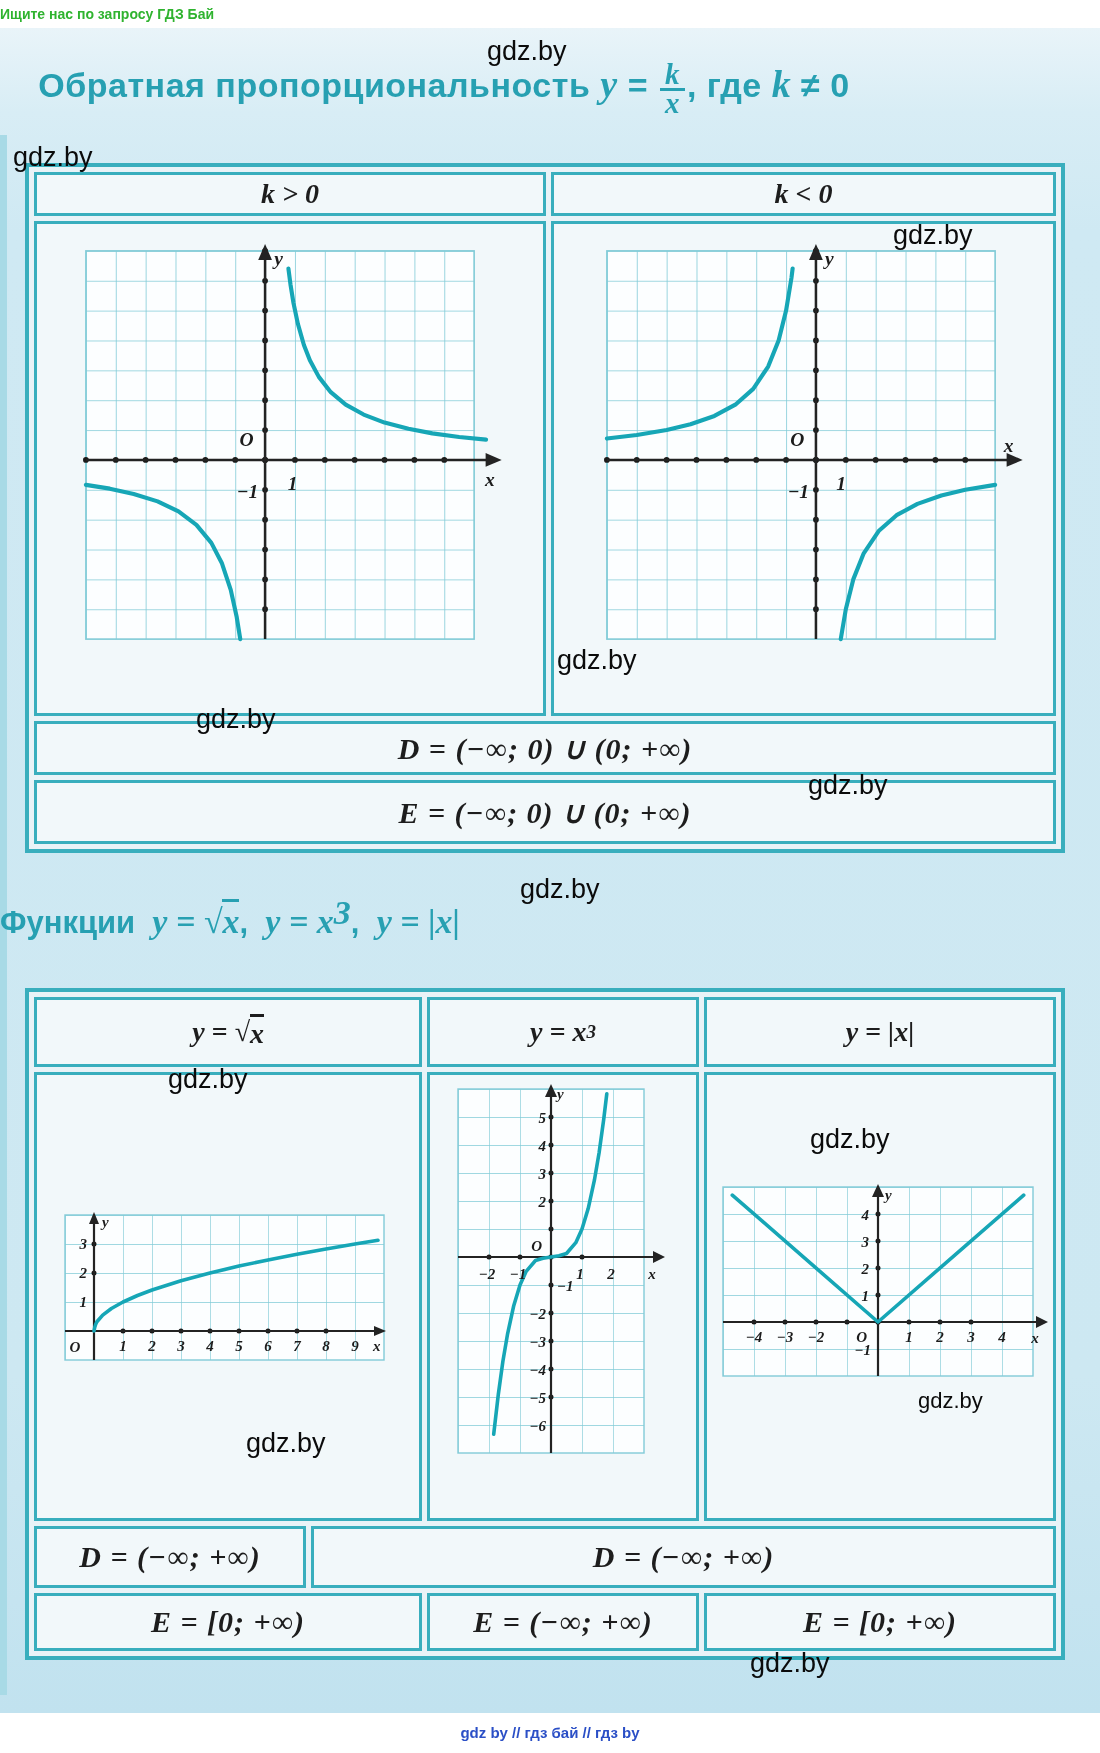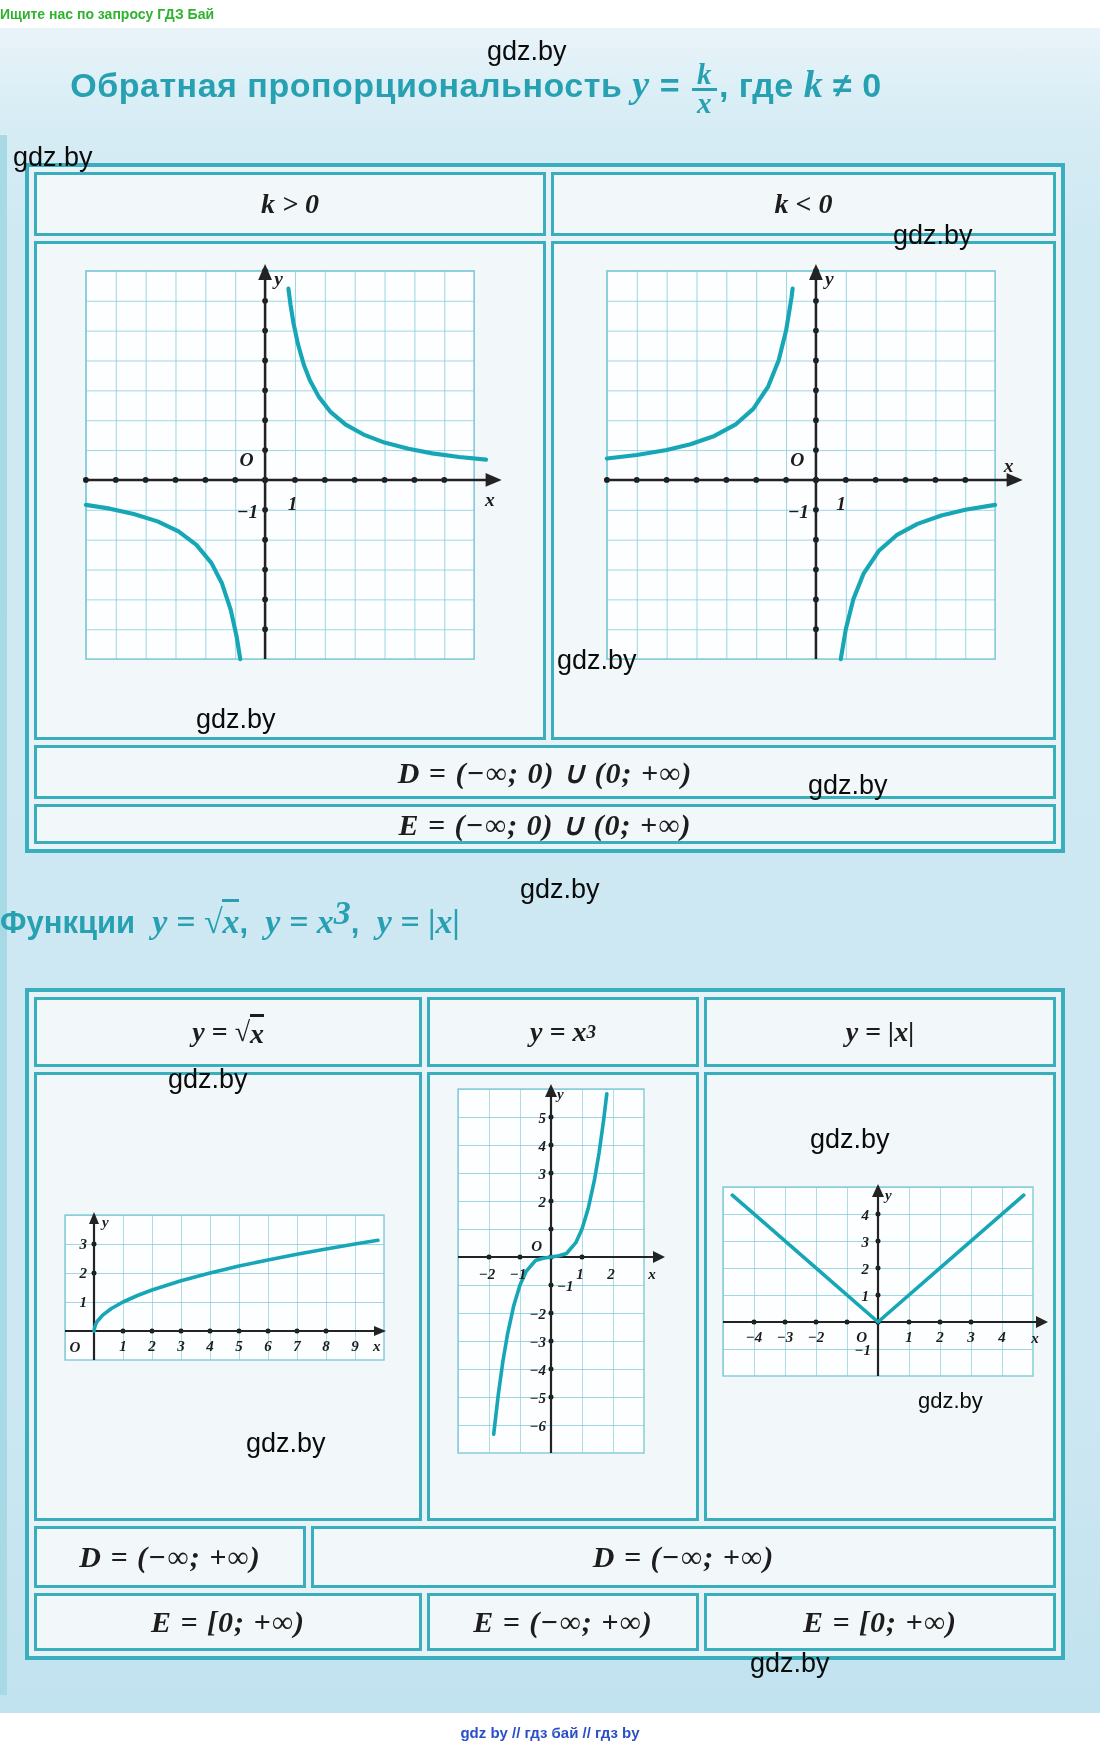--- a/index.html
+++ b/index.html
@@ -6,21 +6,21 @@
   .page{position:relative;width:1100px;height:1753px;background:#ffffff;overflow:hidden;
         font-family:"Liberation Sans",sans-serif;}
   .banner{position:absolute;top:6px;left:0;width:100%;text-align:left;
           font:700 14px "Liberation Sans",sans-serif;color:#2fb32f;}
   .panel{position:absolute;top:28px;left:0;width:1100px;height:1685px;
          background:linear-gradient(180deg,#e9f4f9 0%,#d8edf5 5%,#cfe9f3 12%,#cde8f2 80%,#c1e2ef 100%);}
   .edge-line{position:absolute;left:0;top:107px;width:7px;height:1560px;background:#a8dae6;}
   .wm{position:absolute;font:400 27px "Liberation Sans",sans-serif;color:#0b0b0b;white-space:nowrap;}
   .wm.small{font-size:22px;}
   .title1{position:absolute;top:34px;left:0;width:888px;text-align:center;
-          font:700 34px "Liberation Sans",sans-serif;color:#27a0b2;letter-spacing:.5px;padding-left:32px;}
+          font:700 34px "Liberation Sans",sans-serif;color:#27a0b2;letter-spacing:.5px;}
   .title2{position:absolute;top:866px;left:0;width:1050px;
           font:700 31px "Liberation Sans",sans-serif;color:#27a0b2;}
   .mvar{font-family:"Liberation Serif",serif;font-style:italic;font-weight:700;}
   .title1 .mvar{font-size:38px;}
   .title2 .mvar{font-size:34px;}
   .frac{display:inline-block;vertical-align:-16px;text-align:center;line-height:.8;margin:0 2px;}
   .frac .num{display:block;border-bottom:3px solid currentColor;padding:0 5px 2px;font-size:29px;}
   .frac .den{display:block;font-size:29px;padding-top:1px;}
   .over{border-top:3px solid currentColor;padding-top:1px;}
   sup.cube{font-size:22px;vertical-align:9px;}
@@ -30,25 +30,25 @@
   .tbl1{left:25px;top:135px;width:1040px;height:690px;}
   .tbl2{left:25px;top:960px;width:1040px;height:672px;}
   .row{display:flex;gap:5px;}
   .cell{box-sizing:border-box;border:3px solid #39aebd;background:#f2f8fa;position:relative;
         display:flex;align-items:center;justify-content:center;}
   .tbl1 .c1{width:512px;flex:none;}
   .tbl1 .cfill{flex:1;}
   .tbl2 .c1{width:388px;flex:none;}
   .tbl2 .c2{width:272px;flex:none;}
   .tbl2 .cfill{flex:1;}
-  .row.hdr1{height:64px;flex:none;}
+  .row.hdr1{height:44px;flex:none;}
   .row.hdr2{height:70px;flex:none;}
   .row.graphs{flex:1;}
   .row.f1{height:54px;flex:none;}
-  .row.f2{height:40px;flex:none;}
+  .row.f2{height:64px;flex:none;}
   .row.f3{height:62px;flex:none;}
   .row.f4{height:58px;flex:none;text-align:right;}
   .mathhdr{font:700 28px "Liberation Serif",serif;font-style:italic;color:#1d1d1d;}
   .formula{font:600 30px "Liberation Serif",serif;font-style:italic;color:#1d1d1d;letter-spacing:1px;}
   .graphcell{align-items:flex-start;justify-content:flex-start;}
   .gsvg{position:absolute;}
   
   .gridrect{fill:#fcfeff;stroke:#82cbd7;stroke-width:1.4;}
   .axis{stroke:#232323;stroke-width:2.2;fill:none;}
   .arrow{fill:#232323;stroke:none;}

